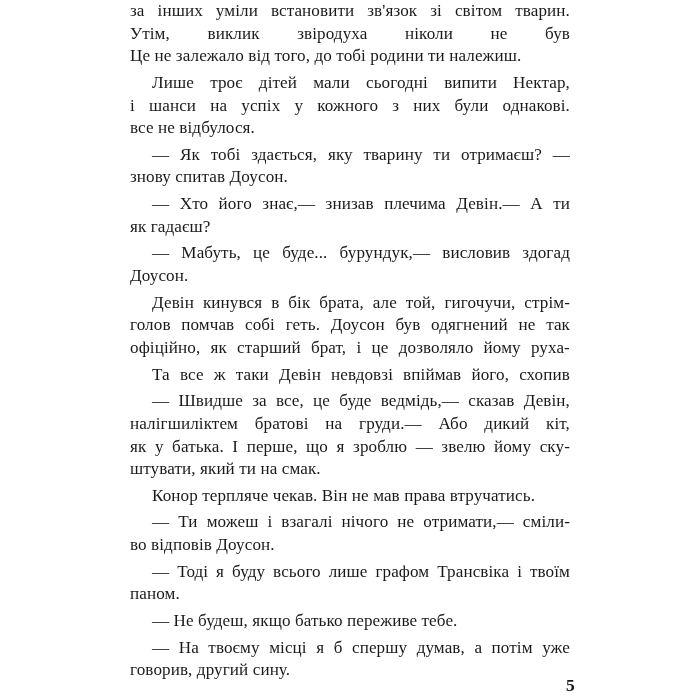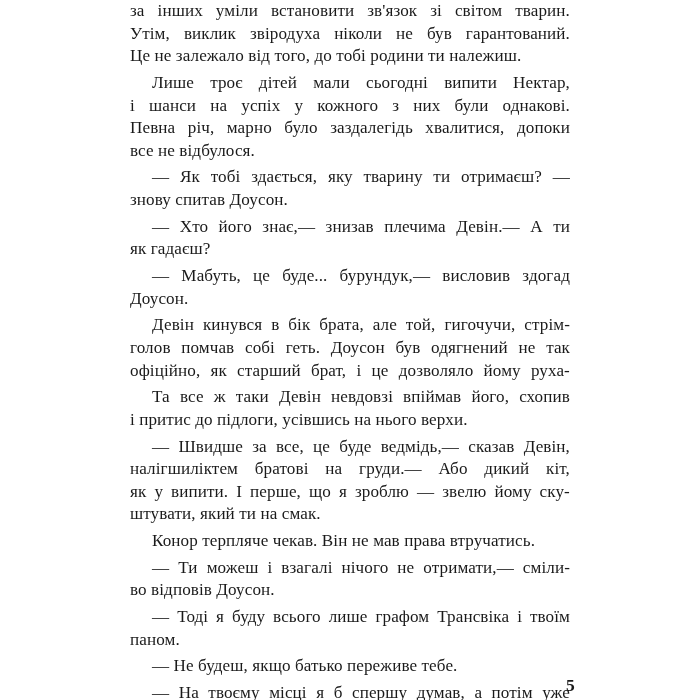--- a/index.html
+++ b/index.html
@@ -66,27 +66,26 @@
   }
 </style>
 </head>
 <body>
 
 <div id="page">
 
   <div id="text-block">
       <p class="para">
         <span class="line j"><span>за</span><span>інших</span><span>уміли</span><span>встановити</span><span>зв'язок</span><span>зі</span><span>світом</span><span>тварин.</span></span>
-        <span class="line j"><span>Утім,</span><span>виклик</span><span>звіродуха</span><span>ніколи</span><span>не</span><span>був</span><span>гарантований.</span></span>
+        <span class="line j"><span>Утім,</span><span>виклик</span><span>звіродуха</span><span>ніколи</span><span>не</span><span>був</span></span>
         <span class="line">Це не залежало від того, до тобі родини ти належиш.</span>
       </p>
       <p class="para">
         <span class="line j indent"><span>Лише</span><span>троє</span><span>дітей</span><span>мали</span><span>сьогодні</span><span>випити</span><span>Нектар,</span></span>
         <span class="line j"><span>і</span><span>шанси</span><span>на</span><span>успіх</span><span>у</span><span>кожного</span><span>з</span><span>них</span><span>були</span><span>однакові.</span></span>
-        <span class="line j"><span>Певна</span><span>річ,</span><span>марно</span><span>було</span><span>заздалегідь</span><span>хвалитися,</span><span>допоки</span></span>
         <span class="line">все не відбулося.</span>
       </p>
       <p class="para">
         <span class="line j indent"><span>—</span><span>Як</span><span>тобі</span><span>здається,</span><span>яку</span><span>тварину</span><span>ти</span><span>отримаєш?</span><span>—</span></span>
         <span class="line">знову спитав Доусон.</span>
       </p>
       <p class="para">
         <span class="line j indent"><span>—</span><span>Хто</span><span>його</span><span>знає,—</span><span>знизав</span><span>плечима</span><span>Девін.—</span><span>А</span><span>ти</span></span>
         <span class="line">як гадаєш?</span>
       </p>
@@ -94,26 +93,25 @@
         <span class="line j indent"><span>—</span><span>Мабуть,</span><span>це</span><span>буде...</span><span>бурундук,—</span><span>висловив</span><span>здогад</span></span>
         <span class="line">Доусон.</span>
       </p>
       <p class="para">
         <span class="line j indent"><span>Девін</span><span>кинувся</span><span>в</span><span>бік</span><span>брата,</span><span>але</span><span>той,</span><span>гигочучи,</span><span>стрім-</span></span>
         <span class="line j"><span>голов</span><span>помчав</span><span>собі</span><span>геть.</span><span>Доусон</span><span>був</span><span>одягнений</span><span>не</span><span>так</span></span>
         <span class="line j"><span>офіційно,</span><span>як</span><span>старший</span><span>брат,</span><span>і</span><span>це</span><span>дозволяло</span><span>йому</span><span>руха-</span></span>
       </p>
       <p class="para">
         <span class="line j indent"><span>Та</span><span>все</span><span>ж</span><span>таки</span><span>Девін</span><span>невдовзі</span><span>впіймав</span><span>його,</span><span>схопив</span></span>
-        <span class="line">і притис до підлоги, усівшись на нього верхи.</span>
       </p>
       <p class="para">
         <span class="line j indent"><span>—</span><span>Швидше</span><span>за</span><span>все,</span><span>це</span><span>буде</span><span>ведмідь,—</span><span>сказав</span><span>Девін,</span></span>
         <span class="line j"><span>налігшиліктем</span><span>братові</span><span>на</span><span>груди.—</span><span>Або</span><span>дикий</span><span>кіт,</span></span>
-        <span class="line j"><span>як</span><span>у</span><span>випити.</span><span>І</span><span>перше,</span><span>що</span><span>я</span><span>зроблю</span><span>—</span><span>звелю</span><span>йому</span><span>ску-</span></span>
+        <span class="line j"><span>як</span><span>у</span><span>батька.</span><span>І</span><span>перше,</span><span>що</span><span>я</span><span>зроблю</span><span>—</span><span>звелю</span><span>йому</span><span>ску-</span></span>
         <span class="line">штувати, який ти на смак.</span>
       </p>
       <p class="para">
         <span class="line indent">Конор терпляче чекав. Він не мав права втручатись.</span>
       </p>
       <p class="para">
         <span class="line j indent"><span>—</span><span>Ти</span><span>можеш</span><span>і</span><span>взагалі</span><span>нічого</span><span>не</span><span>отримати,—</span><span>сміли-</span></span>
         <span class="line">во відповів Доусон.</span>
       </p>
       <p class="para">

